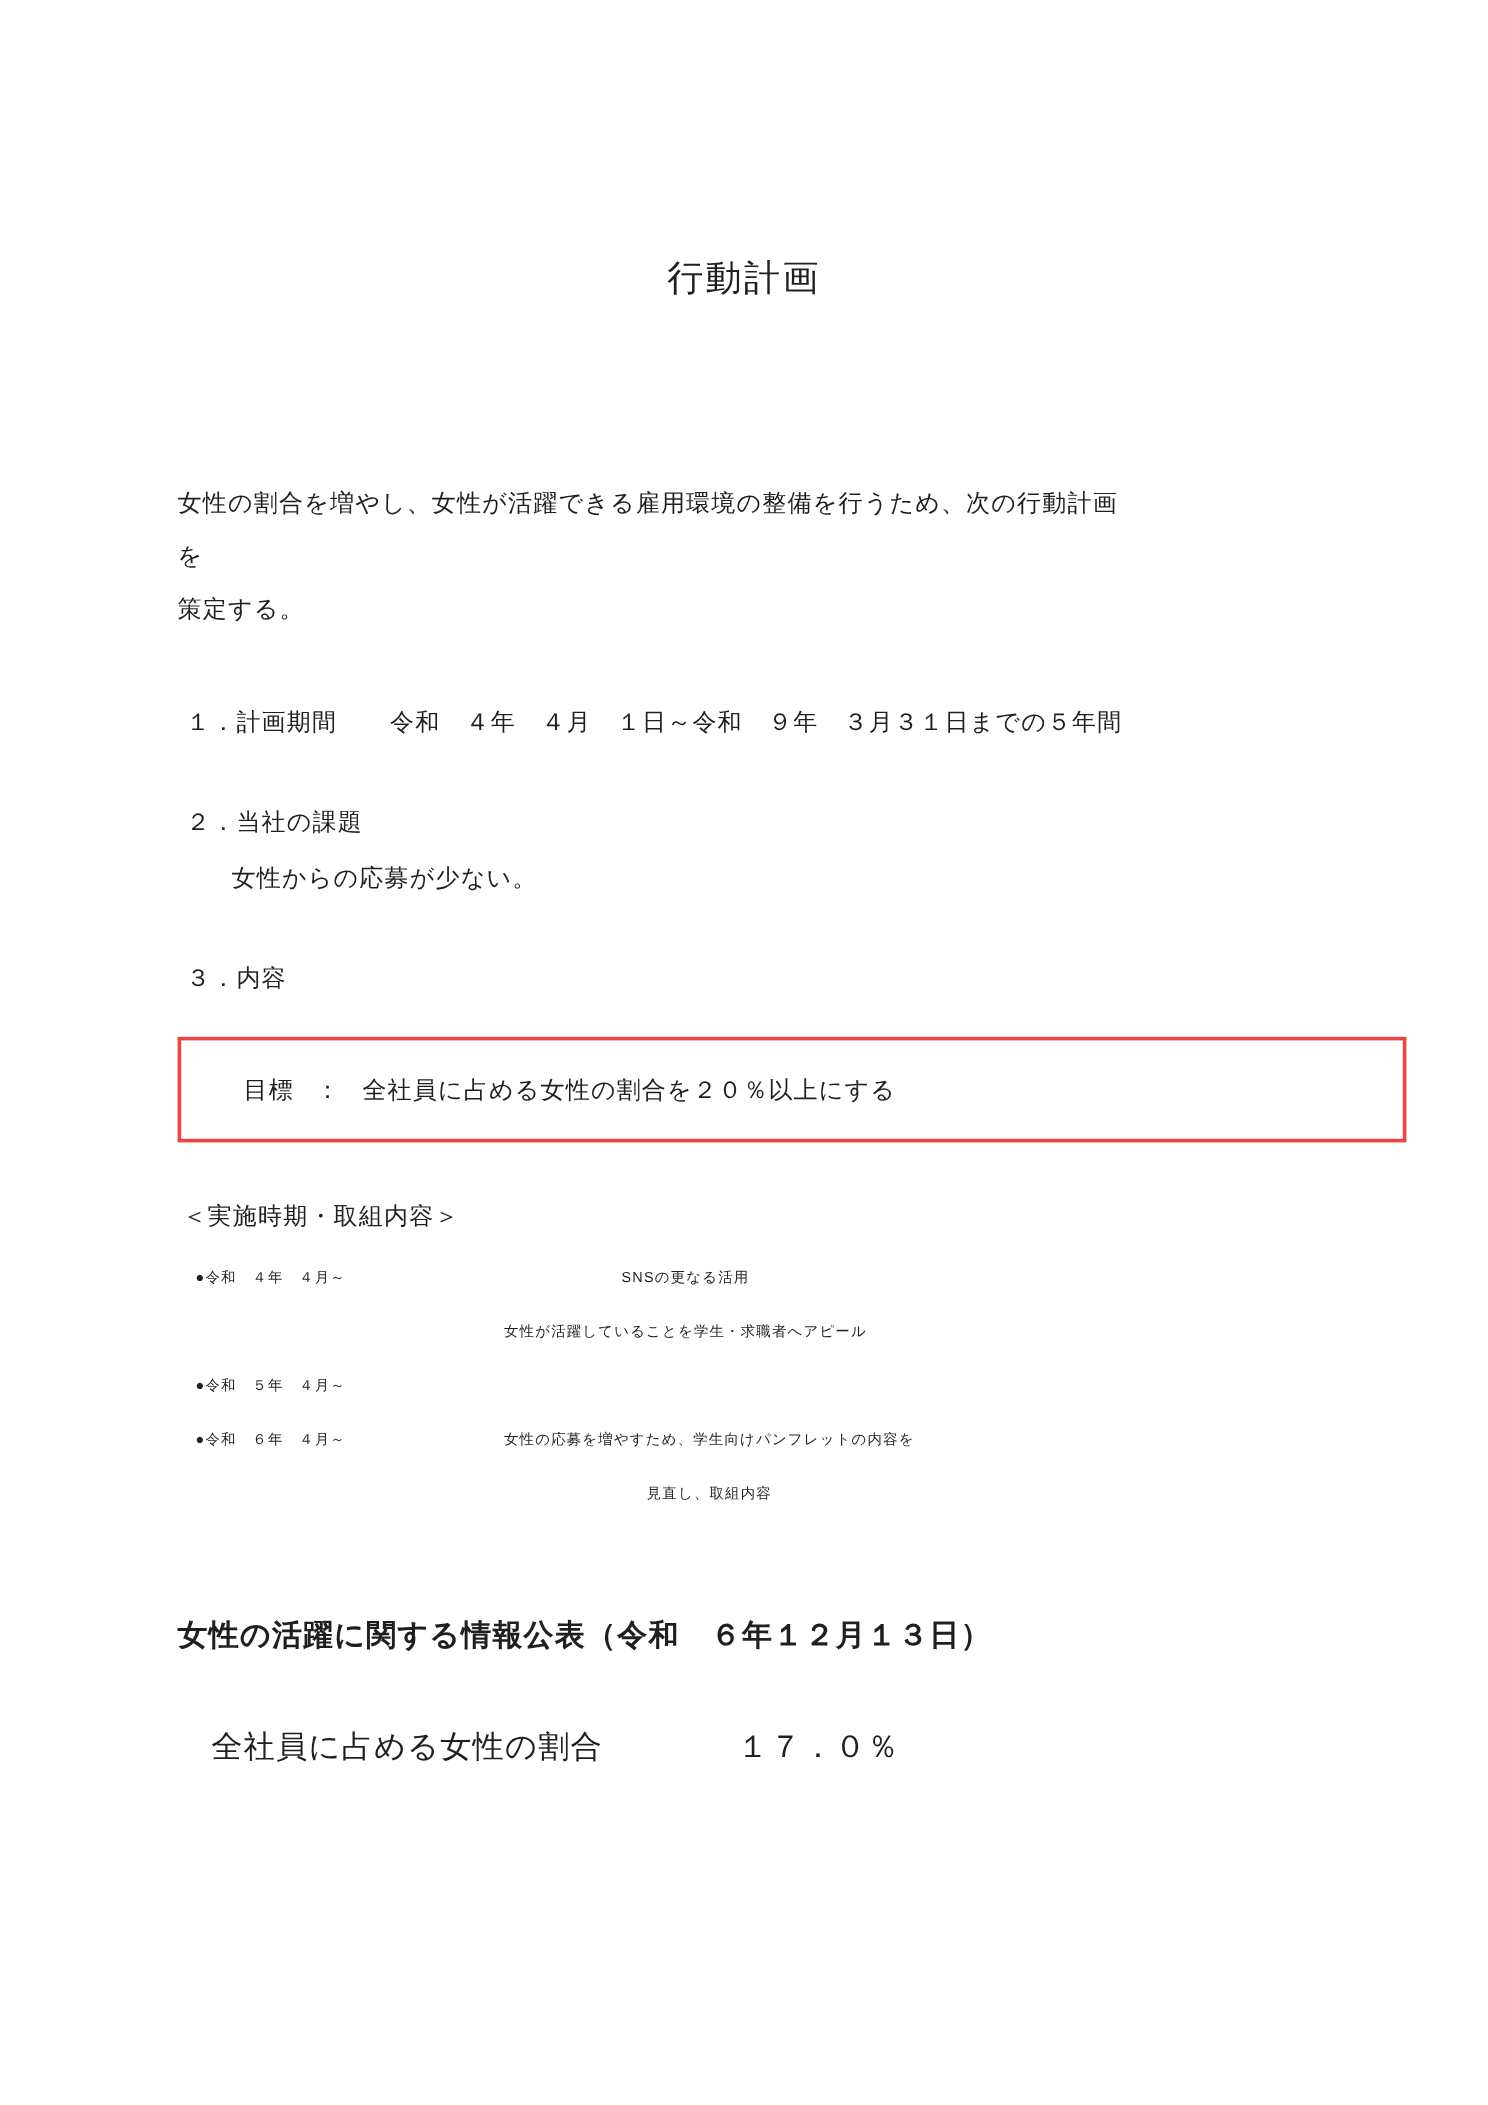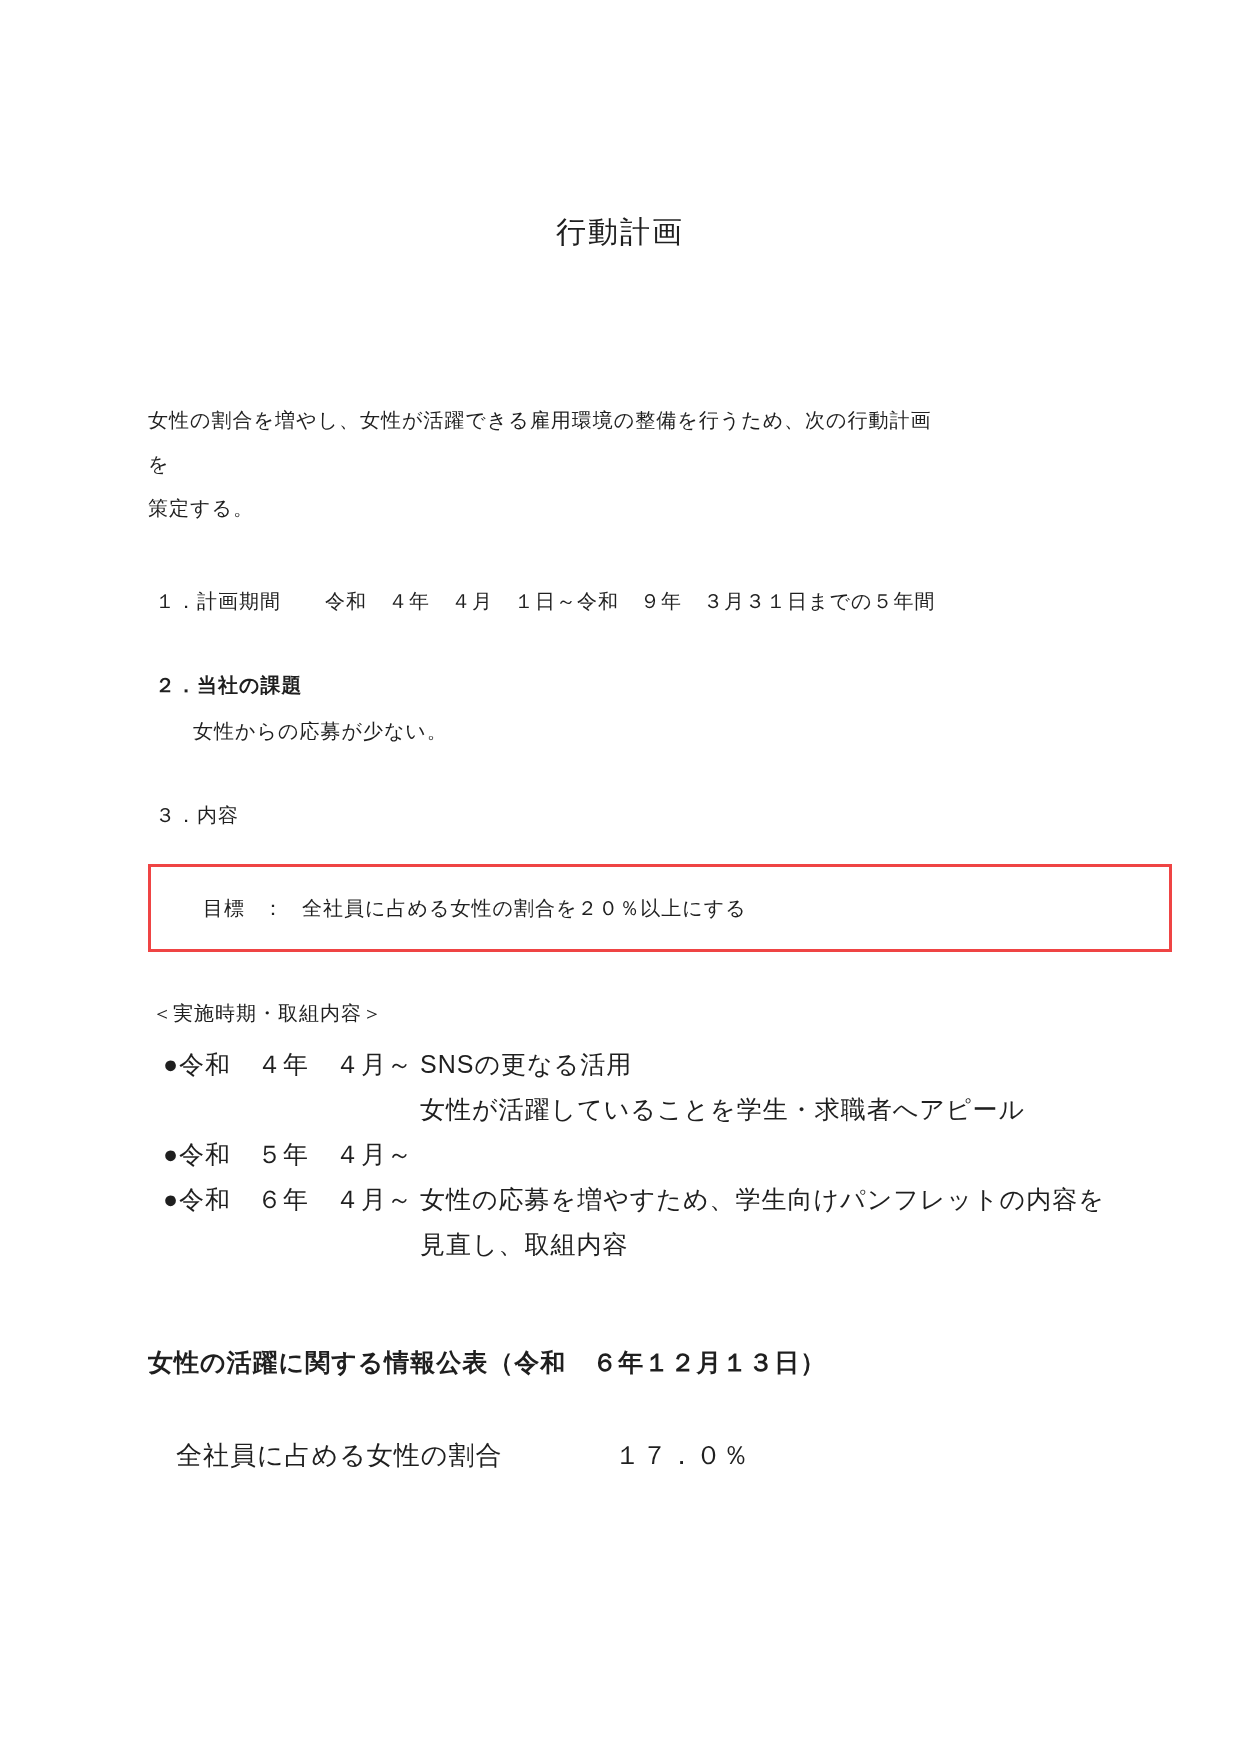--- a/index.html
+++ b/index.html
@@ -25,47 +25,47 @@
     top: 398px;
     left: 148px;
     width: 800px;
     font-size: 20px;
     line-height: 44px;
     letter-spacing: 1px;
   }
   .sec-line { font-size: 20px; letter-spacing: 1px; white-space: nowrap; }
   .sec1 { top: 588px; left: 155px; display: flex; }
   .sec1 .sec-head { margin-right: 44px; }
-  .sec2-head { top: 672px; left: 155px; font-weight: bold; }
+  .sec2-head { top: 672px; left: 155px; }
   .sec2-body { top: 718px; left: 193px; }
   .sec3-head { top: 802px; left: 155px; }
   .goal-box {
     top: 864px;
     left: 148px;
     width: 966px;
     height: 82px;
     border: 3px solid #ef4444;
     display: flex;
     align-items: center;
     padding-left: 52px;
     box-sizing: content-box;
   }
   .goal-box .goal-line { font-size: 20px; letter-spacing: 1px; white-space: nowrap; }
   .goal-sep { margin: 0 18px 0 18px; }
   .schedule-head { top: 1000px; left: 152px; font-size: 20px; letter-spacing: 1px; }
   .schedule {
     top: 1042px;
     left: 163px;
     width: 960px;
-    font-size: 25px;
+    font-size: 12px;
     letter-spacing: 1px;
   }
   .sched-item { display: flex; }
   .sched-period { width: 257px; flex: 0 0 257px; line-height: 45px; white-space: nowrap; }
-  .sched-desc { line-height: 45px; }
+  .sched-desc { line-height: 45px; text-align: center; }
   .sched-desc div { white-space: nowrap; }
   .disclosure-head {
     top: 1346px;
     left: 148px;
     font-size: 25px;
     font-weight: bold;
     letter-spacing: 1px;
     white-space: nowrap;
   }
   .metric-line {

